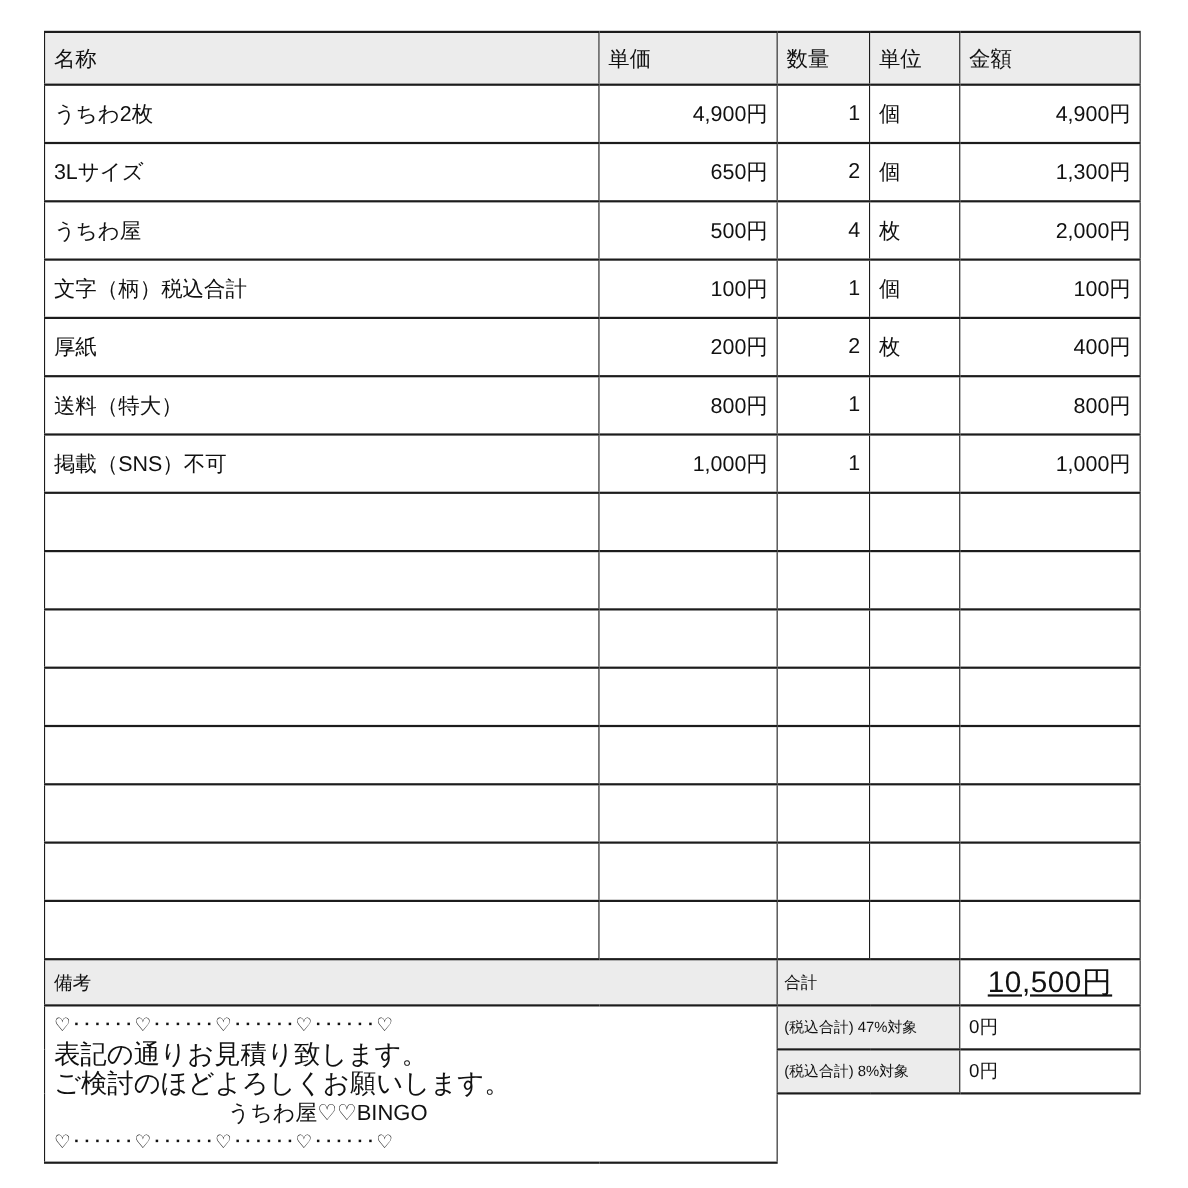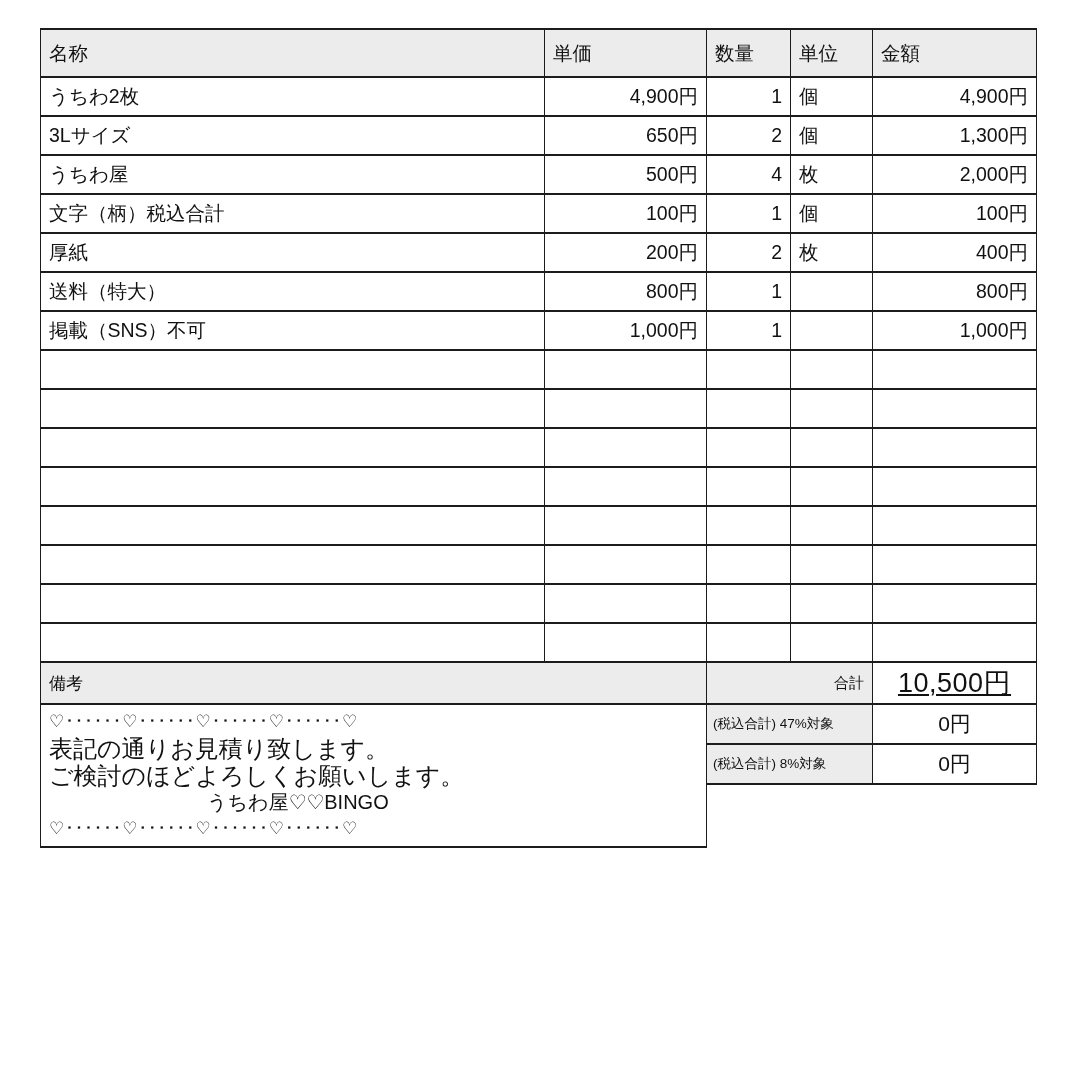--- a/index.html
+++ b/index.html
@@ -36,50 +36,50 @@
     white-space: nowrap;
     vertical-align: middle;
     background: #ffffff;
   }
   tr.header-row { height: 48px; }
   tr.header-row th {
     background: #ececec;
     text-align: left;
     font-size: 19.5px;
   }
-  tr.data-row, tr.empty-row { height: 39px; margin-top: 32px; }
+  tr.data-row, tr.empty-row { height: 53px; margin-top: 32px; }
   td.al { text-align: left; }
   td.ar { text-align: right; }
 
   tr.summary-row { height: 42px; }
   td.remarks-label {
     background: #ececec;
     text-align: left;
     font-size: 17px;
   }
   td.total-label {
     background: #ececec;
-    text-align: right;
+    text-align: left;
     font-size: 15px;
-    padding-left: 16px;
+    padding-left: 6px;
   }
   td.total-value {
     text-align: center;
     font-size: 27px;
     letter-spacing: 0.5px;
     text-decoration: underline;
   }
   tr.tax-row { height: 39px; }
   td.tax-label {
     background: #ececec;
     font-size: 13.5px;
     text-align: left;
     padding-left: 6px;
   }
-  td.tax-value { text-align: center; font-size: 21px; }
+  td.tax-value { text-align: left; font-size: 17px; }
 
   td.notes-cell {
     vertical-align: top;
     text-align: left;
     padding: 4px 8px 4px 8px;
     white-space: normal;
   }
   .notes-decor {
     font-size: 17px;
     line-height: 26px;

